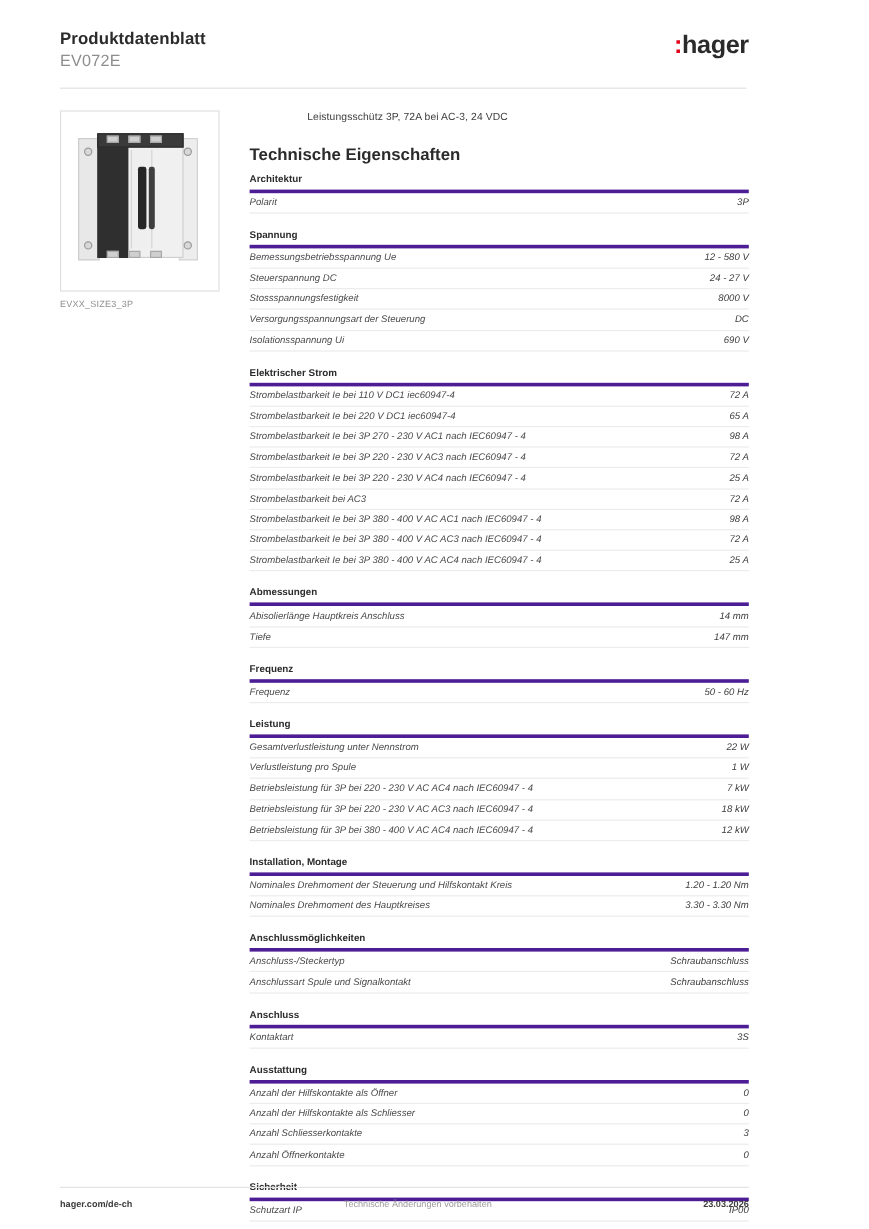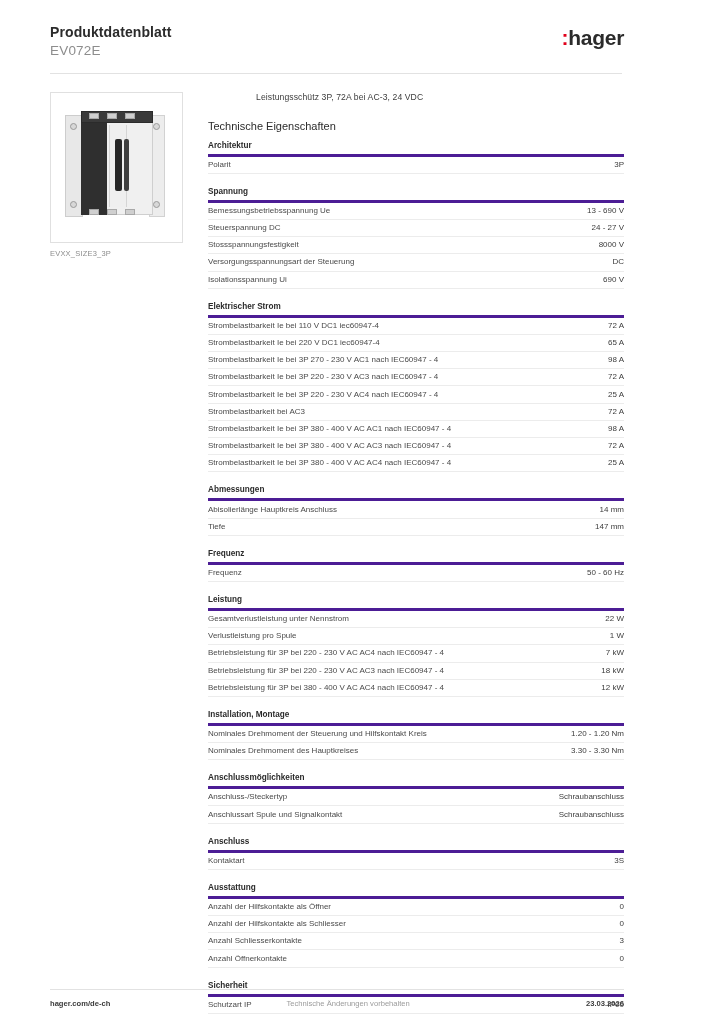--- a/index.html
+++ b/index.html
@@ -126,22 +126,22 @@
   }
 
   .lead {
     font-size: 8.6px;
     color: #3c3c3c;
     margin-bottom: 18px;
     letter-spacing: 0.1px;
     padding-left: 48px;
   }
   .section-head {
-    font-size: 11px;
-    font-weight: normal;
+    font-size: 14px;
+    font-weight: bold;
     color: #2b2b2b;
     margin: 0 0 9px 0;
   }
   .group {
     margin-bottom: 13px;
   }
   .group-title {
     font-size: 8.2px;
     font-weight: bold;
     color: #2b2b2b;
@@ -150,20 +150,21 @@
   }
   .row {
     display: flex;
     justify-content: space-between;
     align-items: baseline;
     font-size: 8px;
     color: #4a4a4a;
     padding: 3.1px 0 3.1px 0;
     border-bottom: 1px solid #ececec;
     line-height: 1.25;
+    font-style: italic;
   }
   .row .label { padding-right: 10px; }
   .row .value { text-align: right; white-space: nowrap; color: #3c3c3c; }
 
   
   .footer-rule {
     position: absolute;
     left: 50px; right: 48px; bottom: 34px;
     border-top: 1px solid #e2e2e2;
   }
@@ -233,21 +234,21 @@
             <div class="group-title">Architektur</div>
             <div class="row">
               <span class="label">Polarit</span>
               <span class="value">3P</span>
             </div>
           </div>
           <div class="group">
             <div class="group-title">Spannung</div>
             <div class="row">
               <span class="label">Bemessungsbetriebsspannung Ue</span>
-              <span class="value">13 - 690 V</span>
+              <span class="value">12 - 580 V</span>
             </div>
             <div class="row">
               <span class="label">Steuerspannung DC</span>
               <span class="value">24 - 27 V</span>
             </div>
             <div class="row">
               <span class="label">Stossspannungsfestigkeit</span>
               <span class="value">8000 V</span>
             </div>
             <div class="row">

